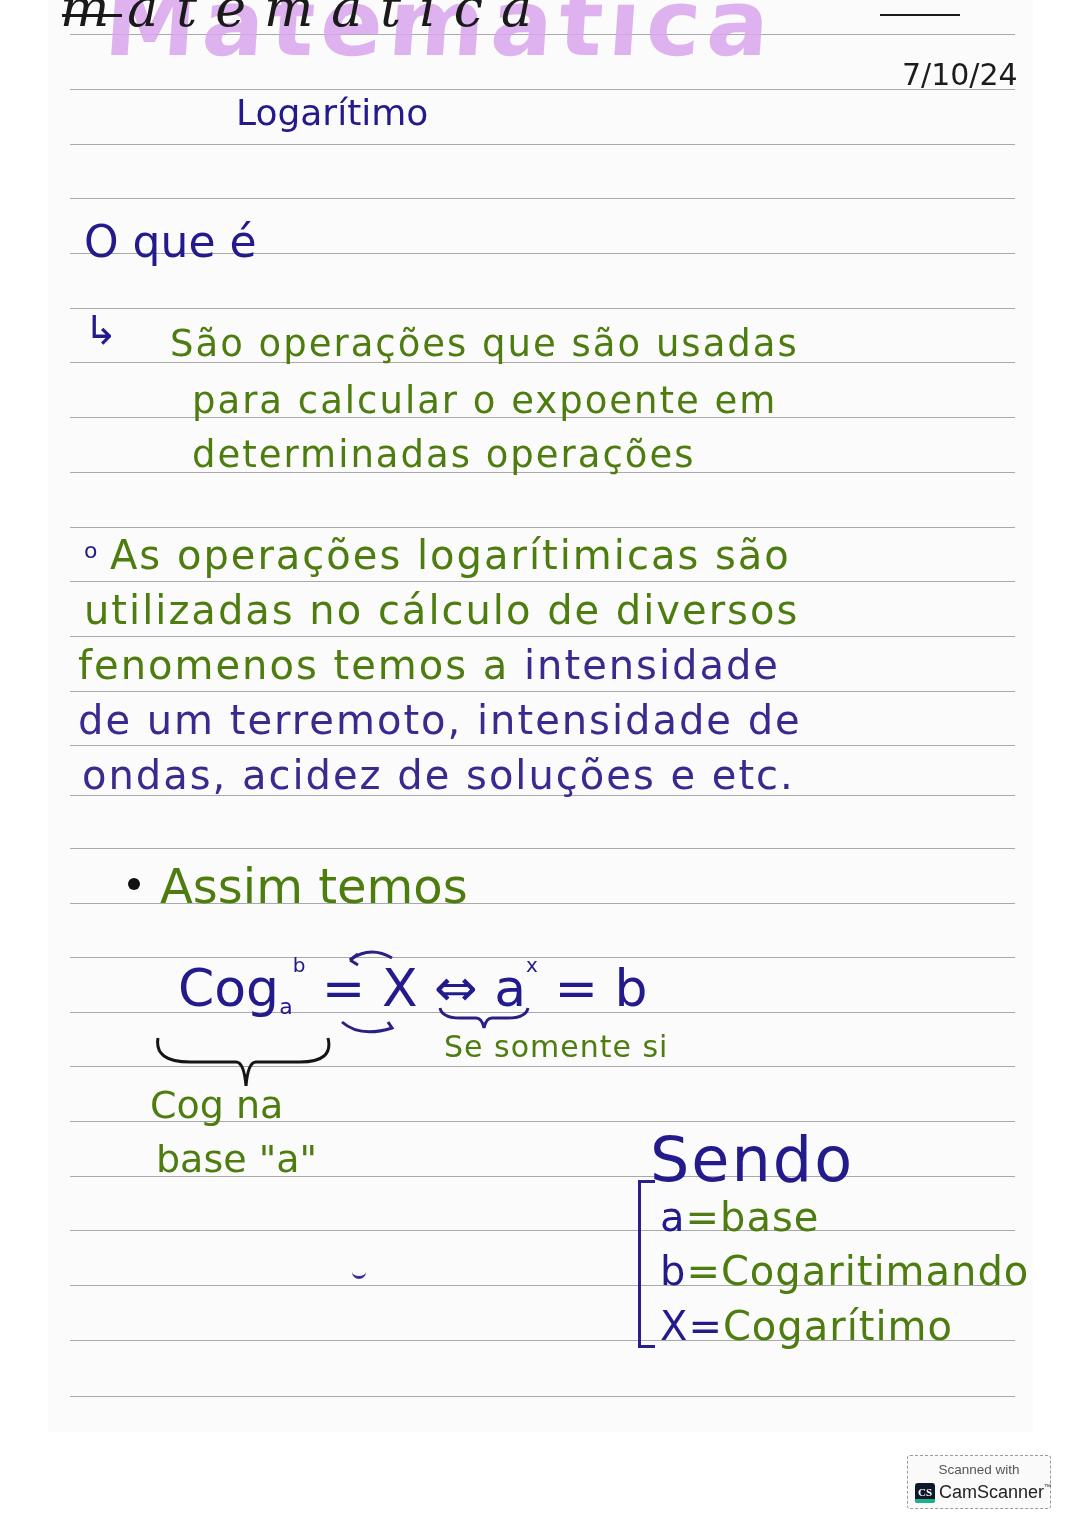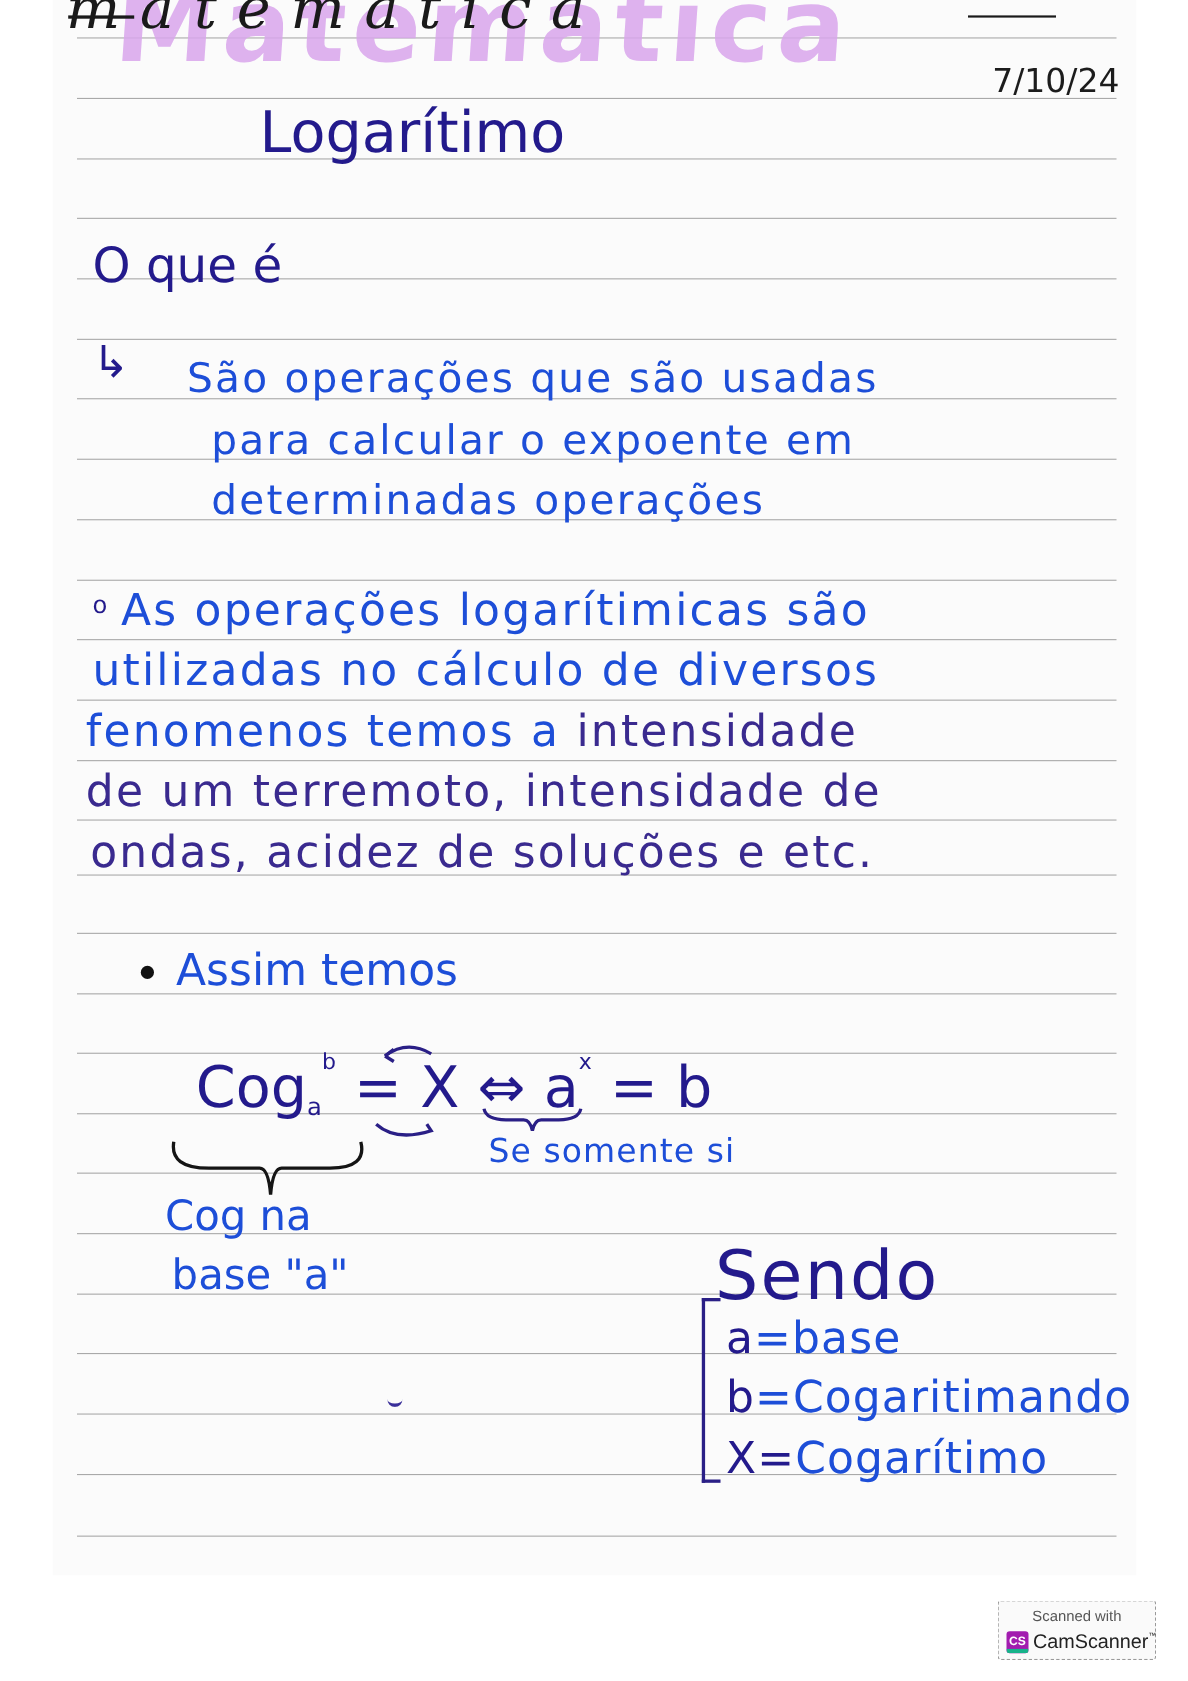--- a/index.html
+++ b/index.html
@@ -11,21 +11,21 @@
   .paper {
     position: absolute; left: 48px; top: 0; width: 985px; height: 1432px;
     background: #fbfbfb;
   }
   .rule {
     position: absolute; left: 70px; width: 945px; height: 0;
     border-top: 1.6px solid #a9a9a9;
   }
   .hw { position: absolute; white-space: nowrap; line-height: 1; }
   .navy { color: #231a8c; }
-  .black { color: #1d4ed8; }
+  .black { color: #4d7c0f; }
   .purple { color: #3a2a8f; }
 
   
   .subject-hl {
     position: absolute; left: 105px; top: -30px;
     font-family: "DejaVu Sans", sans-serif; font-weight: bold;
     font-size: 92px; letter-spacing: 6px;
     color: #d9a6ec; opacity: 0.85; transform: skewX(-4deg);
   }
   .subject-ink {
@@ -36,38 +36,38 @@
   .subject-dash {
     position: absolute; left: 62px; top: 14px; width: 60px;
     border-top: 3px solid #1a1a1a;
   }
   .subject-tail {
     position: absolute; left: 880px; top: 14px; width: 80px;
     border-top: 2px solid #1a1a1a;
   }
 
   .date { left: 902px; top: 60px; font-size: 30px; color: #1c1c1c; font-family: "DejaVu Sans", sans-serif; }
-  .title { left: 236px; top: 95px; font-size: 52px; }
+  .title { left: 236px; top: 95px; font-size: 36px; }
   .h-what { left: 84px; top: 220px; font-size: 44px; }
   .arrow { left: 84px; top: 310px; font-size: 40px; }
   .para1 { left: 170px; font-size: 37px; letter-spacing: 2px; }
   .p1l1 { top: 325px; }
   .p1l2 { left: 192px; top: 382px; }
   .p1l3 { left: 192px; top: 436px; }
 
   .bullet-o { left: 84px; top: 540px; font-size: 22px; }
   .para2 { font-size: 40px; letter-spacing: 2px; }
   .p2l1 { left: 110px; top: 535px; }
   .p2l2 { left: 84px; top: 590px; }
   .p2l3 { left: 78px; top: 645px; }
   .p2l4 { left: 78px; top: 700px; }
   .p2l5 { left: 82px; top: 755px; }
 
   .dot { position: absolute; left: 128px; top: 878px; width: 12px; height: 12px; border-radius: 50%; background: #111; }
-  .assim { left: 160px; top: 862px; font-size: 40px; }
+  .assim { left: 160px; top: 862px; font-size: 48px; }
 
   .formula { left: 178px; top: 955px; font-size: 52px; }
   .formula .sub { font-size: 22px; vertical-align: -8px; }
   .formula .sup { font-size: 20px; vertical-align: 34px; }
   .se-somente { left: 444px; top: 1032px; font-size: 30px; letter-spacing: 1px; }
 
   .brace { position: absolute; }
   .log-na { left: 150px; top: 1086px; font-size: 38px; }
   .base-a { left: 156px; top: 1140px; font-size: 38px; }
 
@@ -84,22 +84,22 @@
   .stray { position: absolute; left: 352px; top: 1268px; width: 14px; height: 8px; border-bottom: 3px solid #3a2f9a; border-radius: 0 0 10px 10px; }
 
   .cs-badge {
     position: absolute; left: 907px; top: 1455px; width: 144px; height: 54px;
     border: 1.5px dashed #9a9a9a; border-radius: 3px; background: #fafafa;
     box-sizing: border-box;
   }
   .cs-top { position: absolute; left: 0; width: 100%; top: 6px; text-align: center; font-size: 13.5px; color: #555; font-family: "Liberation Sans", sans-serif; }
   .cs-logo {
     position: absolute; left: 7px; top: 27px; width: 20px; height: 20px; border-radius: 3px;
-    background: #a21caf; color: #fff; font-size: 11px; font-weight: bold; text-align: center; line-height: 18px;
-    font-family: Liberation Sans, sans-serif; overflow: hidden;
+    background: #0f172a; color: #fff; font-size: 11px; font-weight: bold; text-align: center; line-height: 18px;
+    font-family: Liberation Serif, serif; overflow: hidden;
   }
   .cs-logo::after { content: ""; position: absolute; left: 0; bottom: 0; width: 100%; height: 4px; background: #18b38a; }
   .cs-brand { position: absolute; left: 31px; top: 26px; font-size: 18px; color: #222; font-family: "Liberation Sans", sans-serif; }
   .cs-tm { font-size: 7px; vertical-align: 9px; }
 </style>
 </head>
 <body>
 
 <div class="paper"></div>
 

